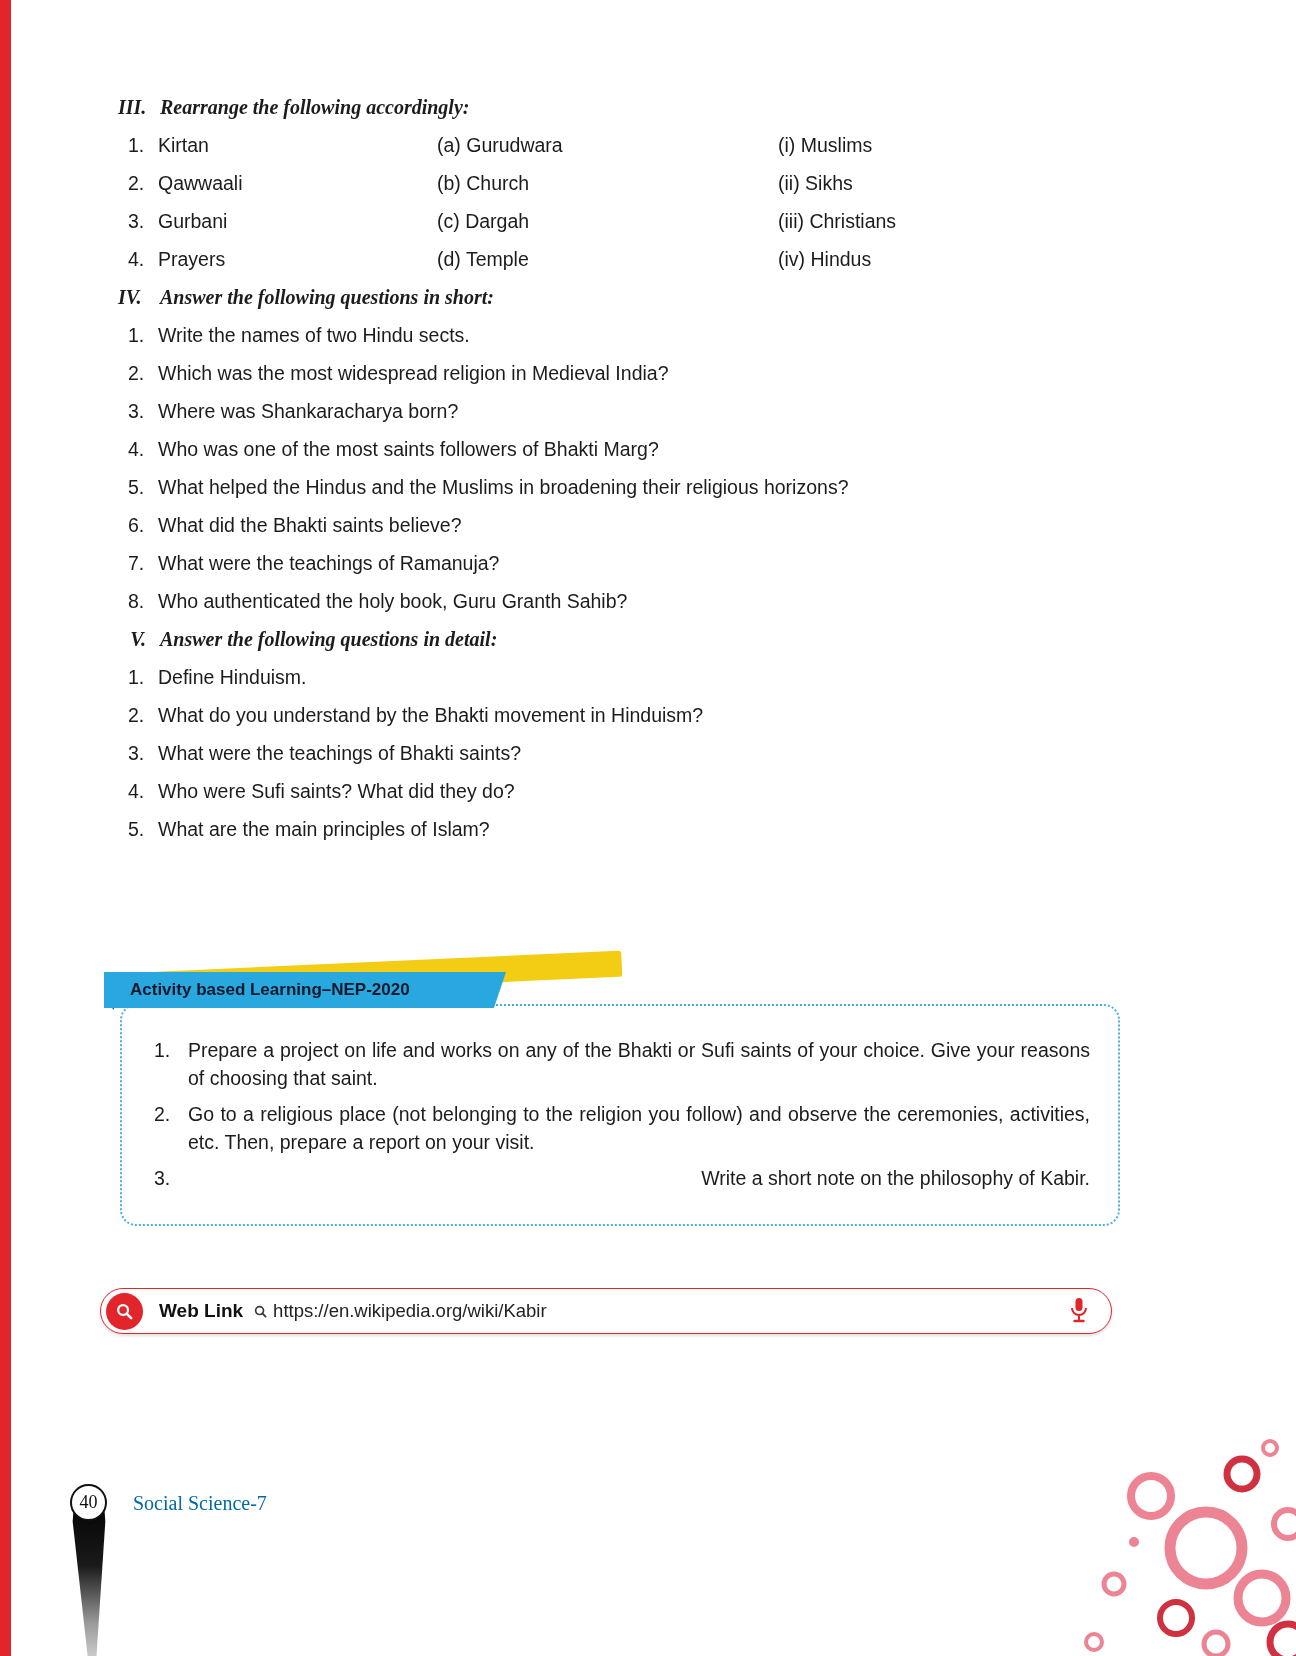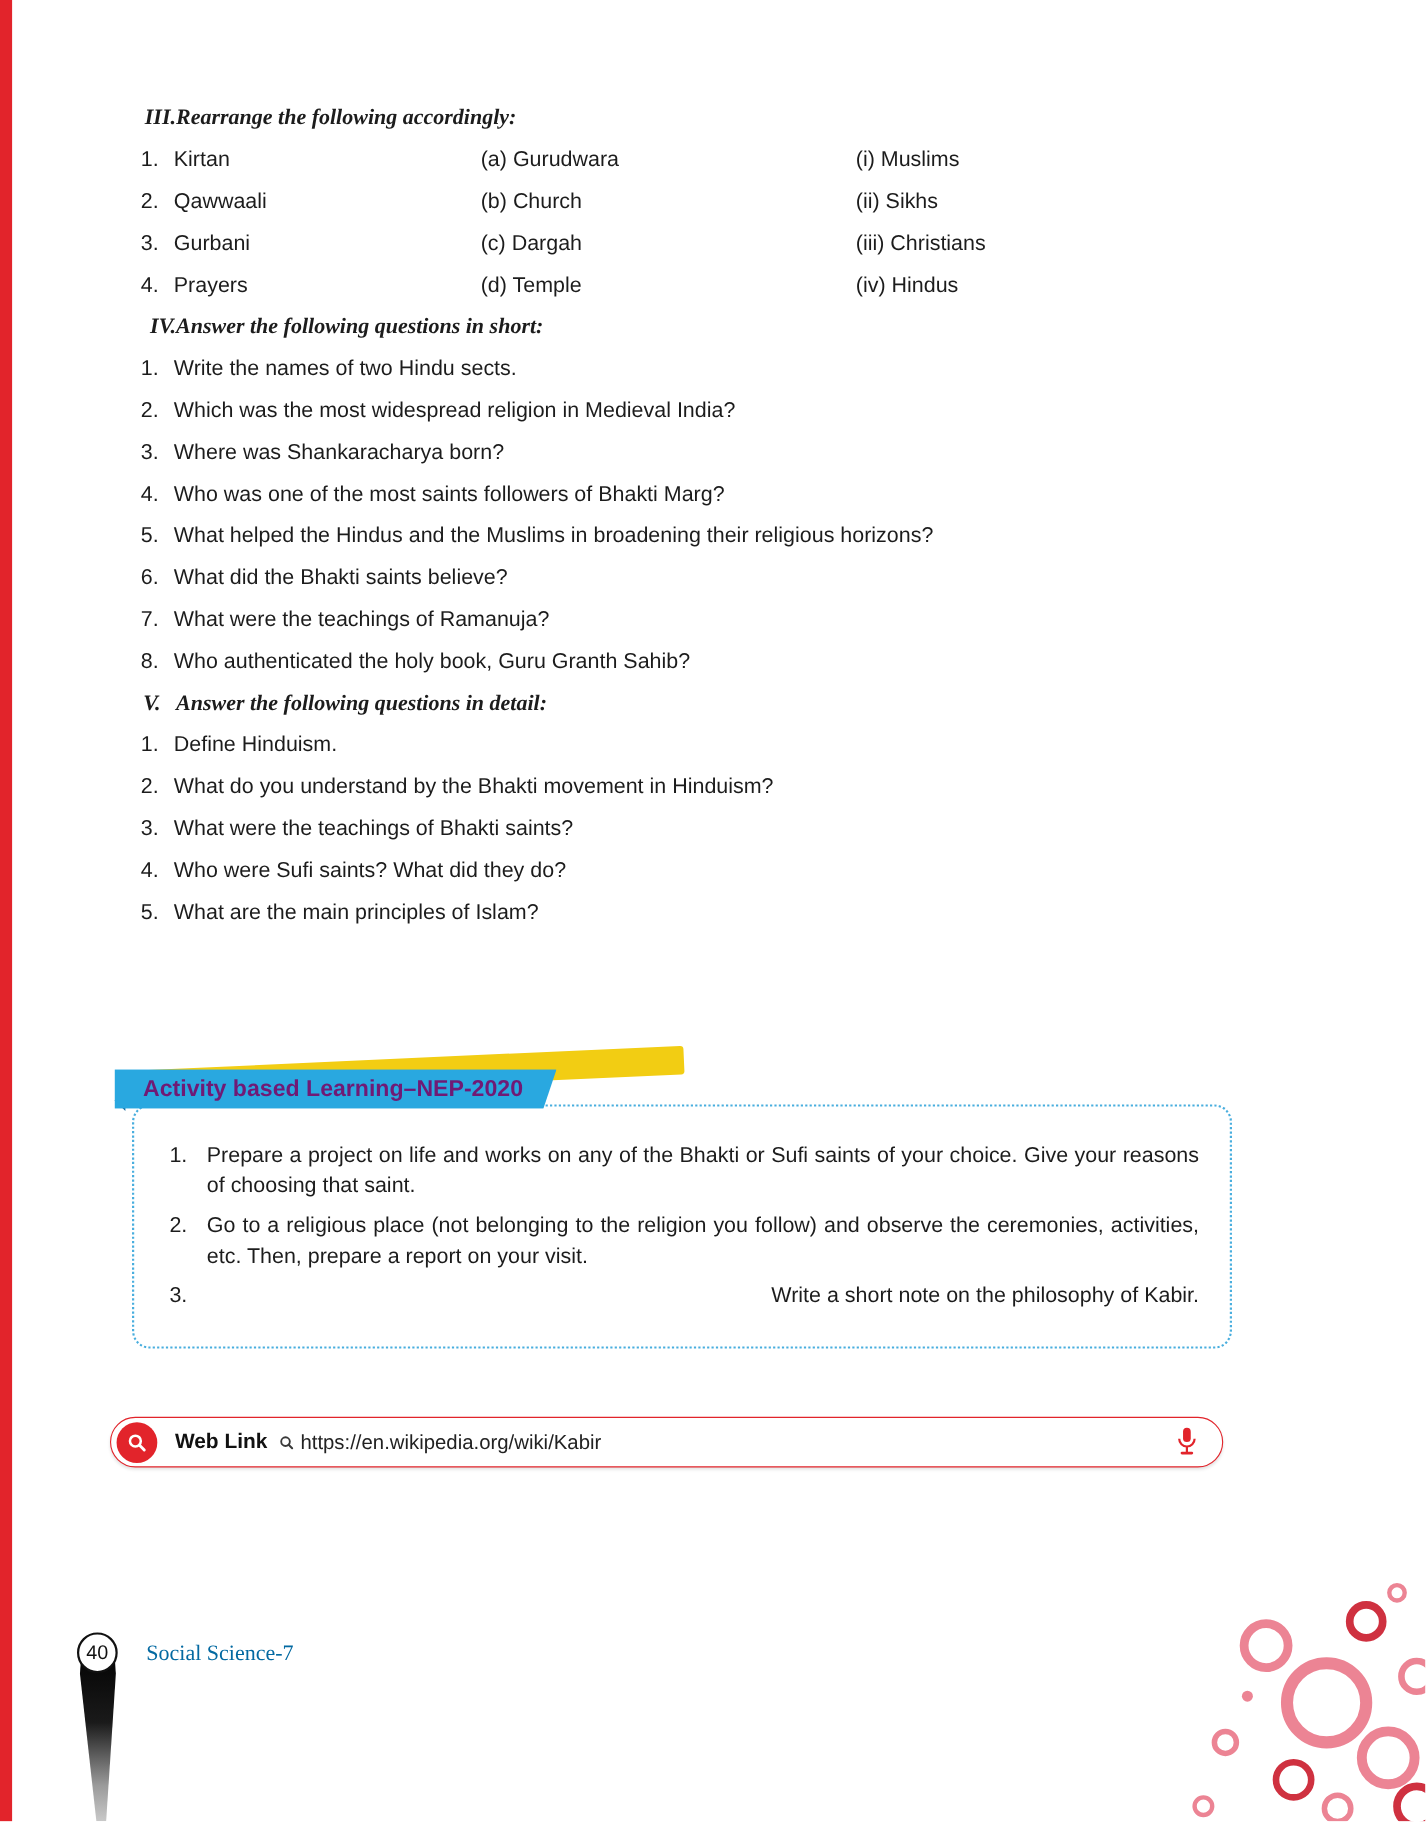--- a/index.html
+++ b/index.html
@@ -9,21 +9,21 @@
     position:relative; width:1296px; height:1656px; background:#ffffff;
     overflow:hidden; margin:0 auto;
   }
   
   #edge-bar { position:absolute; left:0; top:0; width:11px; height:1656px; background:#e2242b; }
 
   
   #content { position:absolute; left:118px; top:88px; width:1064px; }
   .line { line-height:38px; font-size:19.5px; }
   .sec-head { display:flex; font-weight:bold; font-style:italic; font-size:20px; font-family:"Liberation Serif", serif; }
-  .sec-head .sec-label { width:42px; text-align:right; flex:0 0 auto; }
+  .sec-head .sec-label { width:42px; text-align:left; flex:0 0 auto; }
   .sec-head.vhead .sec-label { text-align:right; padding-right:14px; }
   .sec-head .sec-title { flex:1; }
 
   .match-row { display:flex; }
   .match-row .rnum { width:40px; padding-left:10px; flex:0 0 auto; }
   .match-row .c1 { width:279px; flex:0 0 auto; }
   .match-row .c2 { width:341px; flex:0 0 auto; }
   .match-row .c3 { flex:1; }
 
   .q-row { display:flex; }
@@ -37,21 +37,21 @@
     background:#f2cd13; transform:rotate(-2.6deg); border-radius:3px;
   }
   #activity-fold {
     position:absolute; left:0px; top:34px; width:0; height:0;
     border-top:10px solid #13679c; border-left:10px solid transparent;
   }
   #activity-banner {
     position:absolute; left:0px; top:6px; width:402px; height:36px;
     background:#29a8e0; clip-path:polygon(0 0, 100% 0, 97% 100%, 0 100%);
     display:flex; align-items:center; padding-left:26px;
-    color:#701a75; font-weight:bold; font-size:21px;
+    color:#0f172a; font-weight:bold; font-size:17px;
   }
   #activity-box {
     position:absolute; left:16px; top:38px; width:1000px; min-height:212px;
     border:2px dotted #49aede; border-radius:16px;
     padding:30px 28px 24px 26px;
   }
   .act-item { display:flex; margin-bottom:8px; }
   .act-item .rnum { width:40px; padding-left:6px; flex:0 0 auto; font-size:19.5px; line-height:28px; }
   .act-item .atext { flex:1; font-size:19.5px; line-height:28px; text-align:justify; }
   .act-item:last-child .atext { text-align:right; }
@@ -75,21 +75,21 @@
   
   #page-tail {
     position:absolute; left:72px; top:1492px; width:34px; height:164px;
     background:linear-gradient(#000000 0%, #1a1a1a 45%, #9a9a9a 80%, #c9c9c9 100%);
     clip-path:polygon(8% 0, 92% 0, 98% 18%, 72% 100%, 46% 100%, 2% 18%);
   }
   #page-num-badge {
     position:absolute; left:70px; top:1484px; width:37px; height:37px;
     background:#ffffff; border:2px solid #111; border-radius:50%;
     display:flex; align-items:center; justify-content:center;
-    font-family:Liberation Sans, sans-serif; font-size:18px; color:#111;
+    font-family:Liberation Serif, serif; font-size:18px; color:#111;
   }
   #footer-title {
     position:absolute; left:133px; top:1492px;
     font-family:"Liberation Serif", serif; font-size:20px; color:#0369a1;
   }
   #deco-circles { position:absolute; right:0; bottom:0; width:240px; height:220px; }
 </style>
 </head>
 <body>
 

